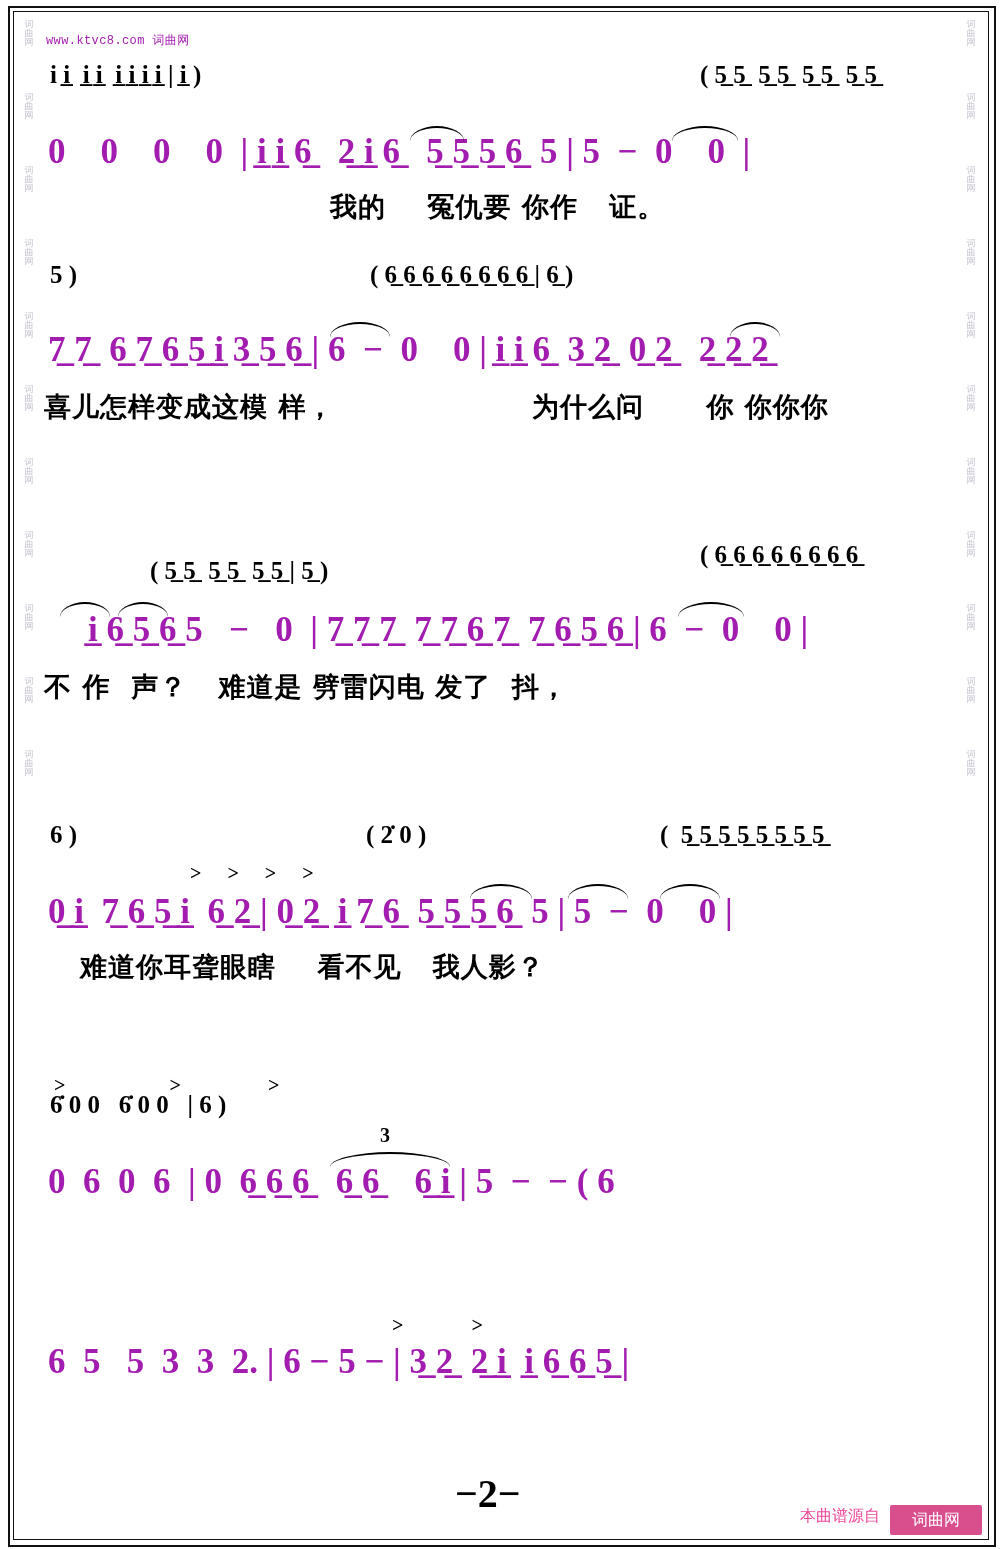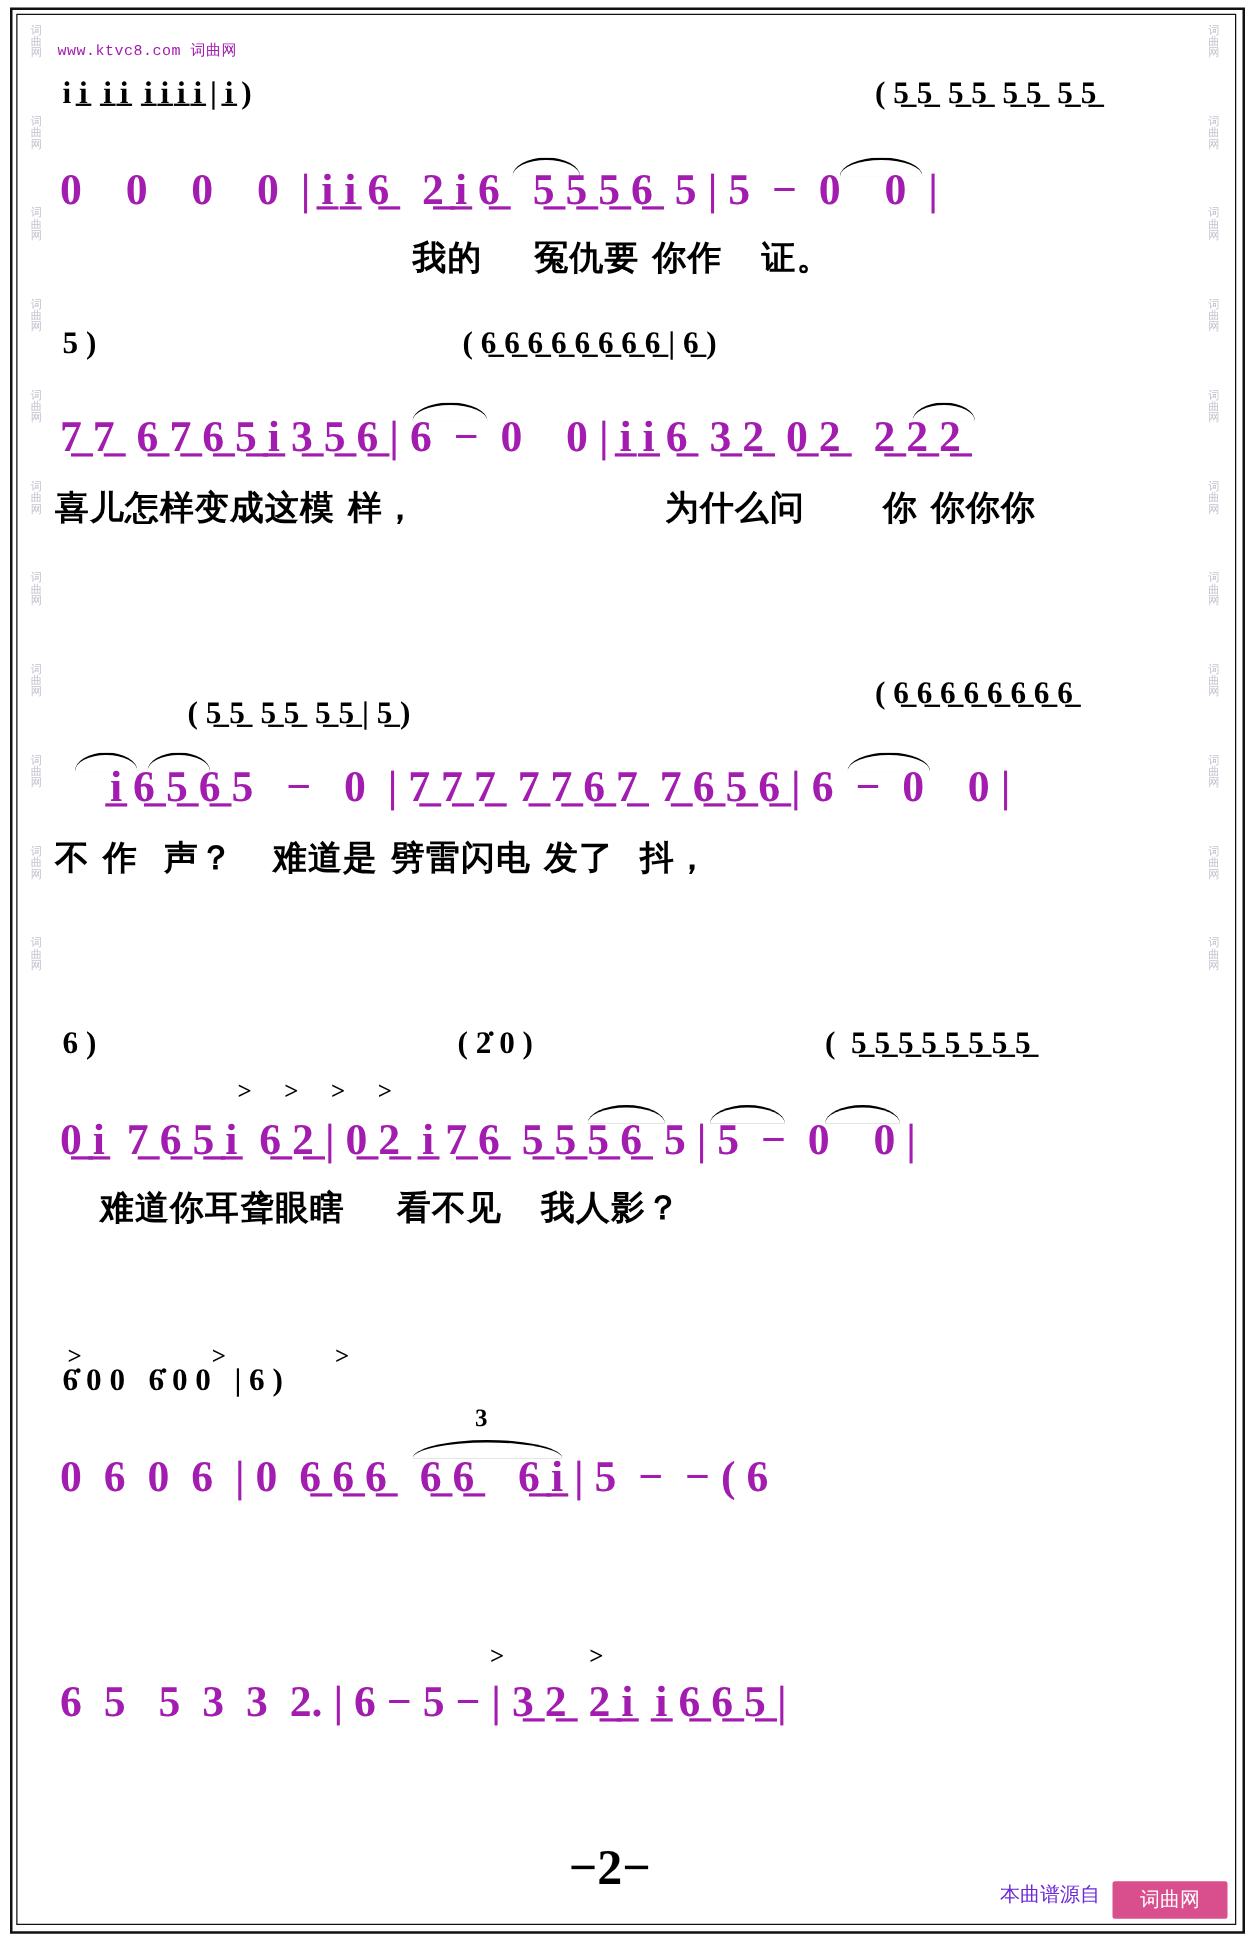--- a/index.html
+++ b/index.html
@@ -111,21 +111,21 @@
     font-size:40px;
     font-weight:bold;
     font-family:"Liberation Serif", serif;
     color:#000;
   }
   .footer-src{
     position:absolute;
     right:120px;bottom:22px;
     font-family:"DejaVu Sans", sans-serif;
     font-size:16px;
-    color:#6d28d9;
+    color:#ec4899;
   }
   .footer-logo{
     position:absolute;
     right:18px;bottom:14px;
     width:92px;height:30px;
     background:#d94f8e;
     color:#fff;
     font-family:"DejaVu Sans", sans-serif;
     font-size:16px;
     display:flex;align-items:center;justify-content:center;

